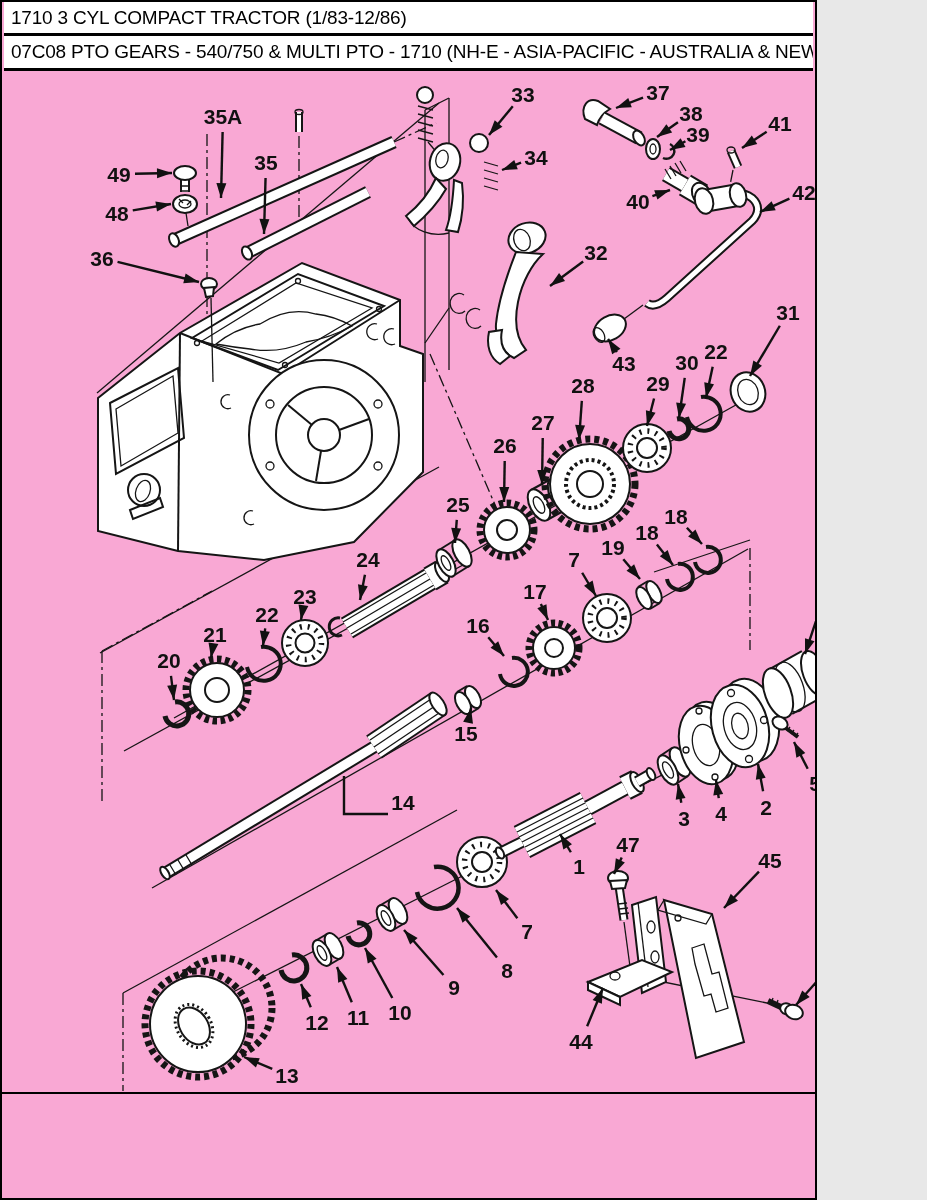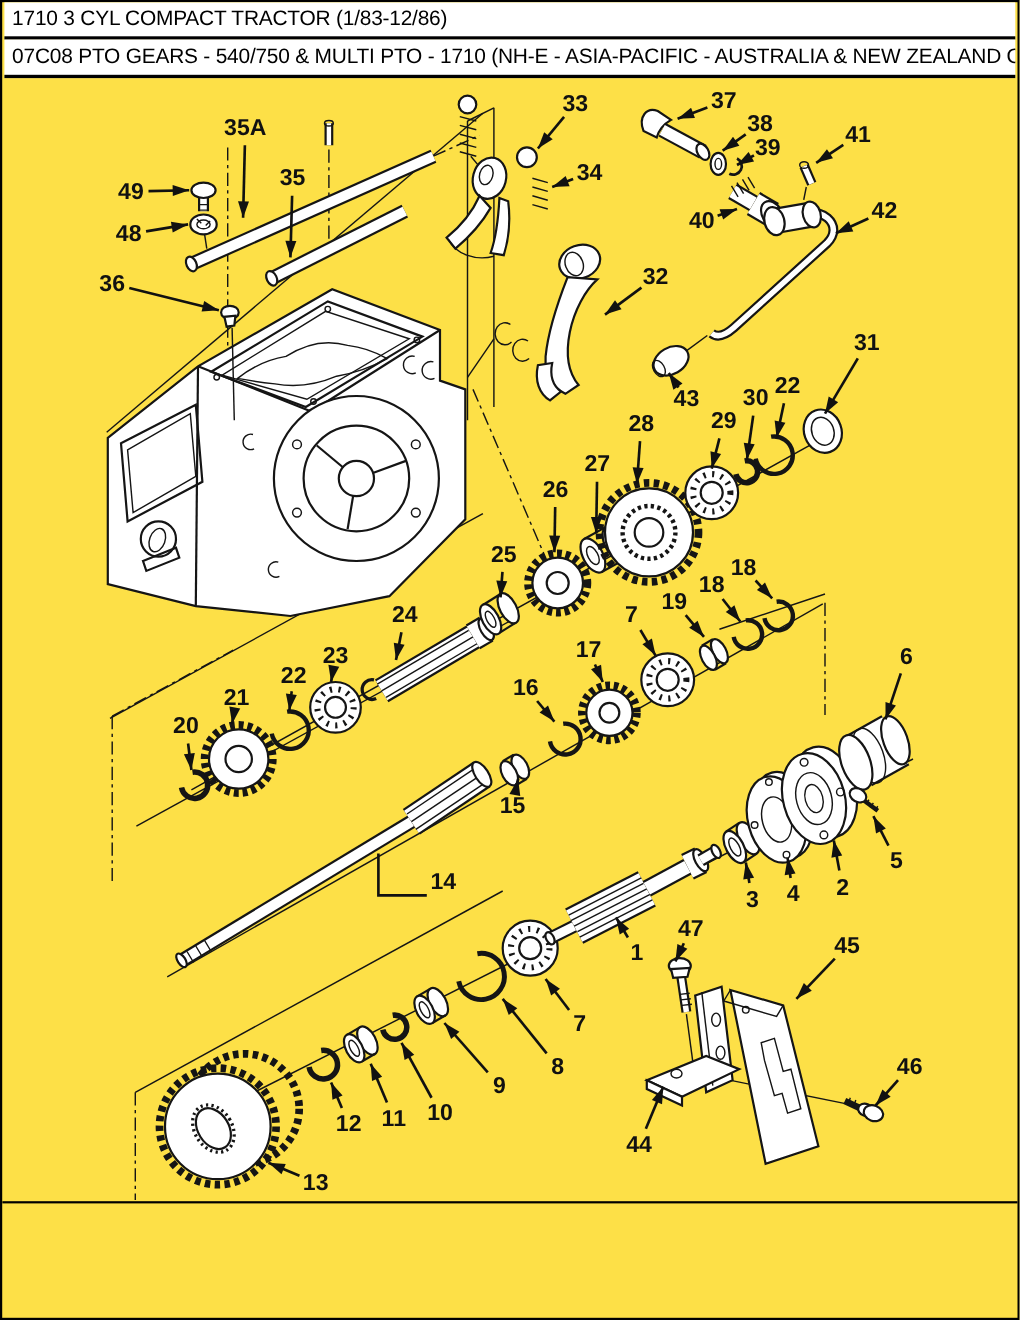--- a/index.html
+++ b/index.html
@@ -1,16 +1,16 @@
 <!DOCTYPE html>
 <html><head>
 <meta charset="utf-8">
 <style>
   html,body{margin:0;padding:0;background:#e8e8e8;}
-  .page{position:relative;width:927px;height:1200px;background:#fde047;
+  .page{position:relative;width:817px;height:1200px;background:#f9a8d4;
         box-sizing:border-box;border:2px solid #000;overflow:hidden;
         font-family:"Liberation Sans",sans-serif;}
   .hdr{position:absolute;left:2px;right:2px;background:#fff;color:#000;
        font-size:19px;letter-spacing:-0.2px;white-space:nowrap;overflow:hidden;
        padding-left:7px;display:flex;align-items:center;}
   .hdr1{top:0;height:31px;border-bottom:3px solid #000;}
   .hdr2{top:34px;height:32px;border-bottom:3px solid #000;}
   .stage{position:absolute;top:69px;left:0;width:927px;height:1023px;
          border-bottom:2px solid #000;box-sizing:border-box;}
   svg{display:block}

